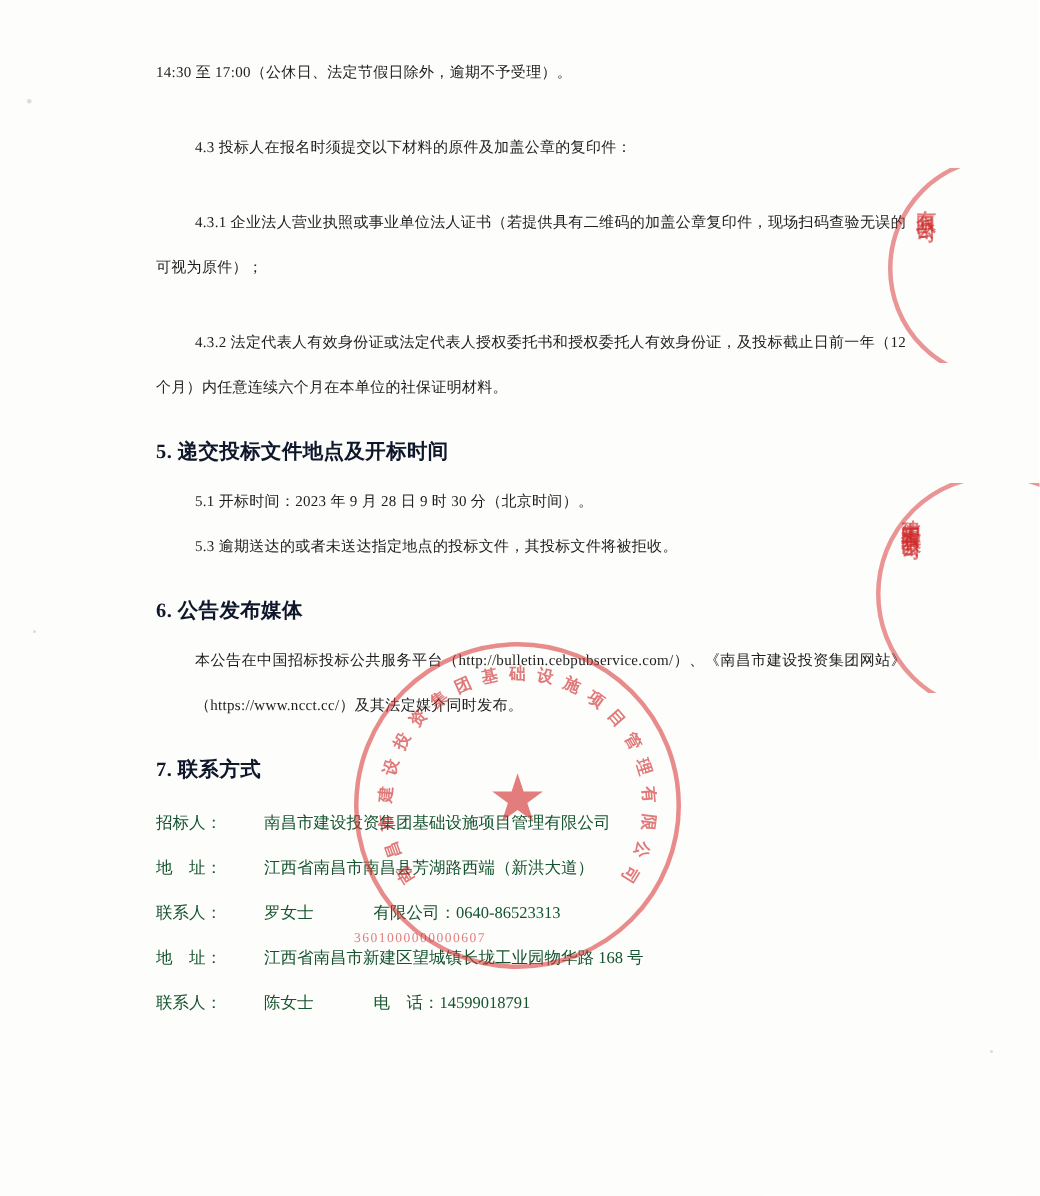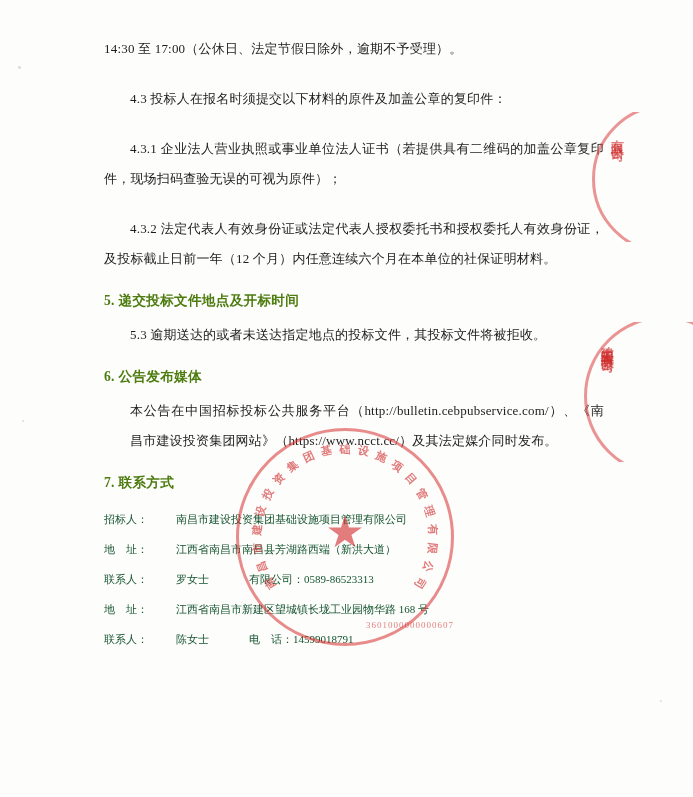--- a/index.html
+++ b/index.html
@@ -23,38 +23,38 @@
   .content {
     position: absolute;
     left: 104px;
     top: 34px;
     width: 500px;
   }
   p, h3, div.line {
     margin: 0;
   }
   .para {
-    font-size: 13px;
+    font-size: 10px;
     line-height: 30px;
     letter-spacing: 0.2px;
     text-align: justify;
     color: #1d1d1d;
   }
   .indent {
     text-indent: 26px;
     margin-top: 20px;
   }
   .heading {
     font-size: 13.6px;
     font-weight: bold;
     line-height: 34px;
     margin-top: 10px;
     margin-bottom: 2px;
     letter-spacing: 0.3px;
-    color: #4d7c0f;
+    color: #0f172a;
   }
   .sub {
     padding-left: 26px;
   }
   .contact-row {
     font-size: 11px;
     line-height: 30px;
     display: block;
     white-space: pre;
     color: #14532d;
@@ -106,21 +106,21 @@
     color: rgba(210, 40, 40, 0.6);
     font-size: 44px;
     line-height: 44px;
     text-align: center;
   }
   .stamp-bottom {
     position: absolute;
     left: 0;
     right: 0;
     bottom: 16px;
-    text-align: right;
+    text-align: left;
     font-size: 9px;
     color: rgba(206, 40, 40, 0.6);
     letter-spacing: 1px;
   }
   
   .stamp-partial {
     position: absolute;
     overflow: hidden;
   }
   .stamp-partial .inner {
@@ -154,31 +154,32 @@
   <div class="speckle" style="left:660px;top:700px;width:2px;height:2px;"></div>
 
   <div class="content">
 
     <p class="para">14:30 至 17:00（公休日、法定节假日除外，逾期不予受理）。</p>
     <p class="para indent">4.3 投标人在报名时须提交以下材料的原件及加盖公章的复印件：</p>
     <p class="para indent">4.3.1 企业法人营业执照或事业单位法人证书（若提供具有二维码的加盖公章复印件，现场扫码查验无误的可视为原件）；</p>
     <p class="para indent">4.3.2 法定代表人有效身份证或法定代表人授权委托书和授权委托人有效身份证，及投标截止日前一年（12 个月）内任意连续六个月在本单位的社保证明材料。</p>
 
     <h3 class="heading">5. 递交投标文件地点及开标时间</h3>
+    <p class="para sub">5.1  开标时间：2023 年 9 月 28 日  9 时 30 分（北京时间）。</p>
     <p class="para sub">5.3 逾期送达的或者未送达指定地点的投标文件，其投标文件将被拒收。</p>
 
     <h3 class="heading">6. 公告发布媒体</h3>
     <p class="para sub">本公告在中国招标投标公共服务平台（http://bulletin.cebpubservice.com/）、《南昌市建设投资集团网站》（https://www.ncct.cc/）及其法定媒介同时发布。</p>
 
     <h3 class="heading">7. 联系方式</h3>
 
     <div style="margin-top:4px;">
       <div class="contact-row"><span class="contact-label">招标人：</span><span>南昌市建设投资集团基础设施项目管理有限公司</span></div>
       <div class="contact-row"><span class="contact-label">地　址：</span><span>江西省南昌市南昌县芳湖路西端（新洪大道）</span></div>
-      <div class="contact-row"><span class="contact-label">联系人：</span><span>罗女士</span><span class="contact-second">有限公司：</span><span>0589-86523313</span></div>
+      <div class="contact-row"><span class="contact-label">联系人：</span><span>罗女士</span><span class="contact-second">有限公司：</span><span>0640-86523313</span></div>
       <div class="contact-row"><span class="contact-label">地　址：</span><span>江西省南昌市新建区望城镇长垅工业园物华路 168 号</span></div>
       <div class="contact-row"><span class="contact-label">联系人：</span><span>陈女士</span><span class="contact-second">电　话：</span><span>14599018791</span></div>
     </div>
 
   </div>
 
   <div class="stamp" style="left:236px;top:428px;width:218px;height:218px;">
     <div class="stamp-ring"></div>
     <div class="stamp-text-circle" id="seal-arc-top">
         <span style="transform: translate(-74.8598px, 46.2602px) rotate(-2.12432rad) translate(-50%, -50%);">南</span>

